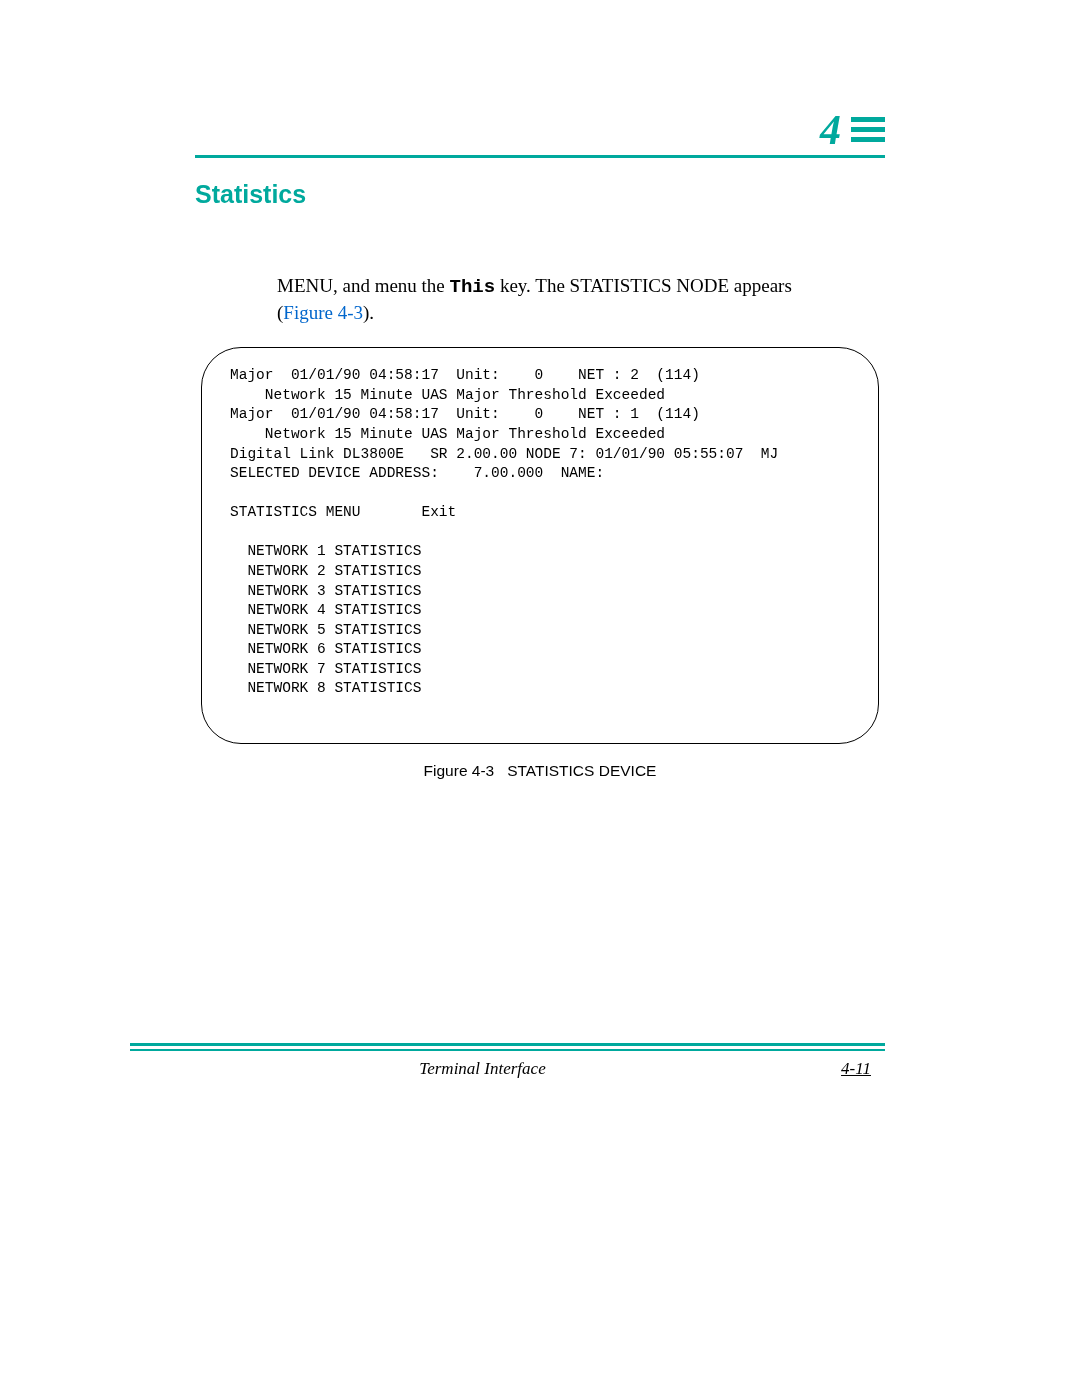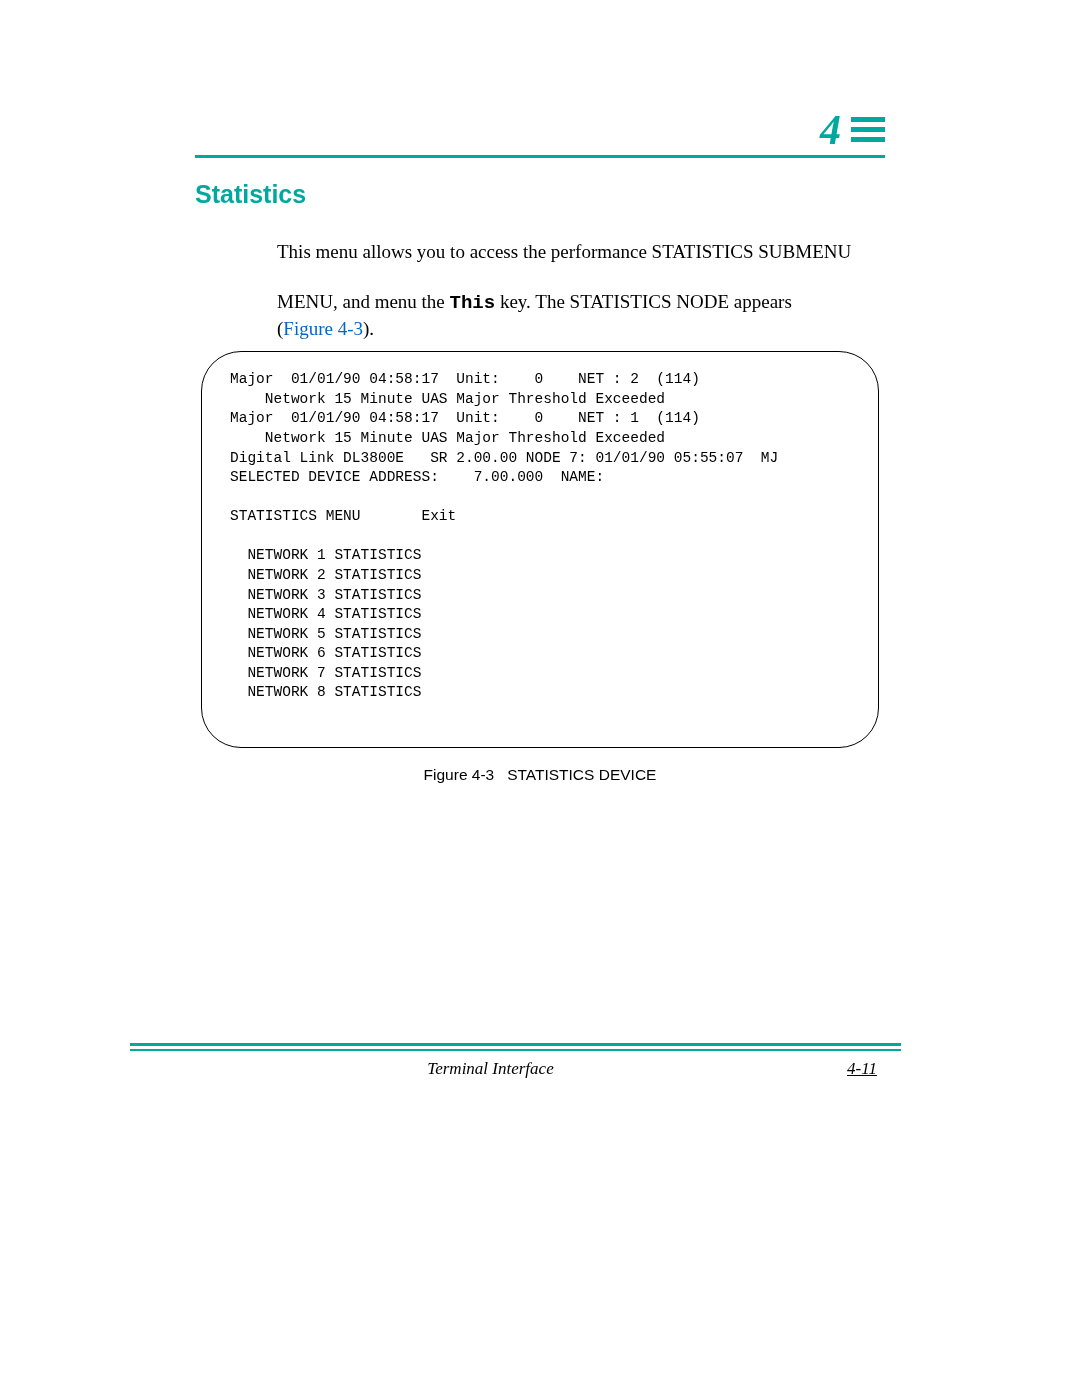--- a/index.html
+++ b/index.html
@@ -50,57 +50,57 @@
     display: block;
     width: 34px;
     height: 5px;
     background: #00a99d;
   }
   .section-title {
     font-family: "Helvetica Neue", Helvetica, Arial, sans-serif;
     font-weight: 800;
     font-size: 25px;
     color: #00a99d;
-    margin: 0 0 30px 0;
+    margin: 0 0 14px 0;
   }
   .intro {
     margin-left: 82px;
     font-size: 19px;
     line-height: 1.32;
   }
   .intro p {
     margin: 0;
   }
   .intro .mono {
     font-family: "Courier New", Courier, monospace;
     font-weight: bold;
   }
   .figref {
     color: #0066cc;
   }
   .terminal-box {
-    margin: 10px 6px 0 6px;
+    margin: 22px 6px 0 6px;
     border: 1.5px solid #000;
     border-radius: 40px;
     padding: 18px 28px 44px 28px;
     font-family: "Courier New", Courier, monospace;
     font-size: 14.5px;
     line-height: 1.35;
     white-space: pre;
   }
   .figure-caption {
     text-align: center;
     font-family: "Helvetica Neue", Helvetica, Arial, sans-serif;
     font-size: 15.5px;
     margin-top: 18px;
   }
   .footer-area {
     position: absolute;
     left: 130px;
-    right: 179px;
+    right: 195px;
     bottom: 318px;
   }
   .footer-rules {
     margin-bottom: 8px;
   }
   .footer-rule-1 {
     height: 3px;
     background: #00a99d;
     margin-bottom: 3px;
   }
@@ -115,21 +115,21 @@
     font-style: italic;
     font-size: 17px;
     padding: 0 4px;
   }
   .footer-center {
     flex: 1;
     text-align: center;
   }
   .footer-right {
     min-width: 50px;
-    text-align: left;
+    text-align: center;
     text-decoration: underline;
   }
 </style>
 </head>
 <body>
 
 <div class="page">
 
   <div class="header-rule">
     <div class="chapter-mark">
@@ -139,21 +139,21 @@
           <span></span>
           <span></span>
       </div>
     </div>
   </div>
 
   <h2 class="section-title">Statistics</h2>
 
   <div class="intro">
     <p>
-      <span>This menu allows you to access the performance STATISTICS SUBMENU</span><br>
+      <br>
       <br>
       <span>MENU, and menu the </span><span class="mono">This</span><span> key. The STATISTICS NODE appears</span><br>
       <span> (</span><span class="figref">Figure 4-3</span><span>).</span>
     </p>
   </div>
 
   <div class="terminal-box">Major  01/01/90 04:58:17  Unit:    0    NET : 2  (114)
     Network 15 Minute UAS Major Threshold Exceeded
 Major  01/01/90 04:58:17  Unit:    0    NET : 1  (114)
     Network 15 Minute UAS Major Threshold Exceeded

